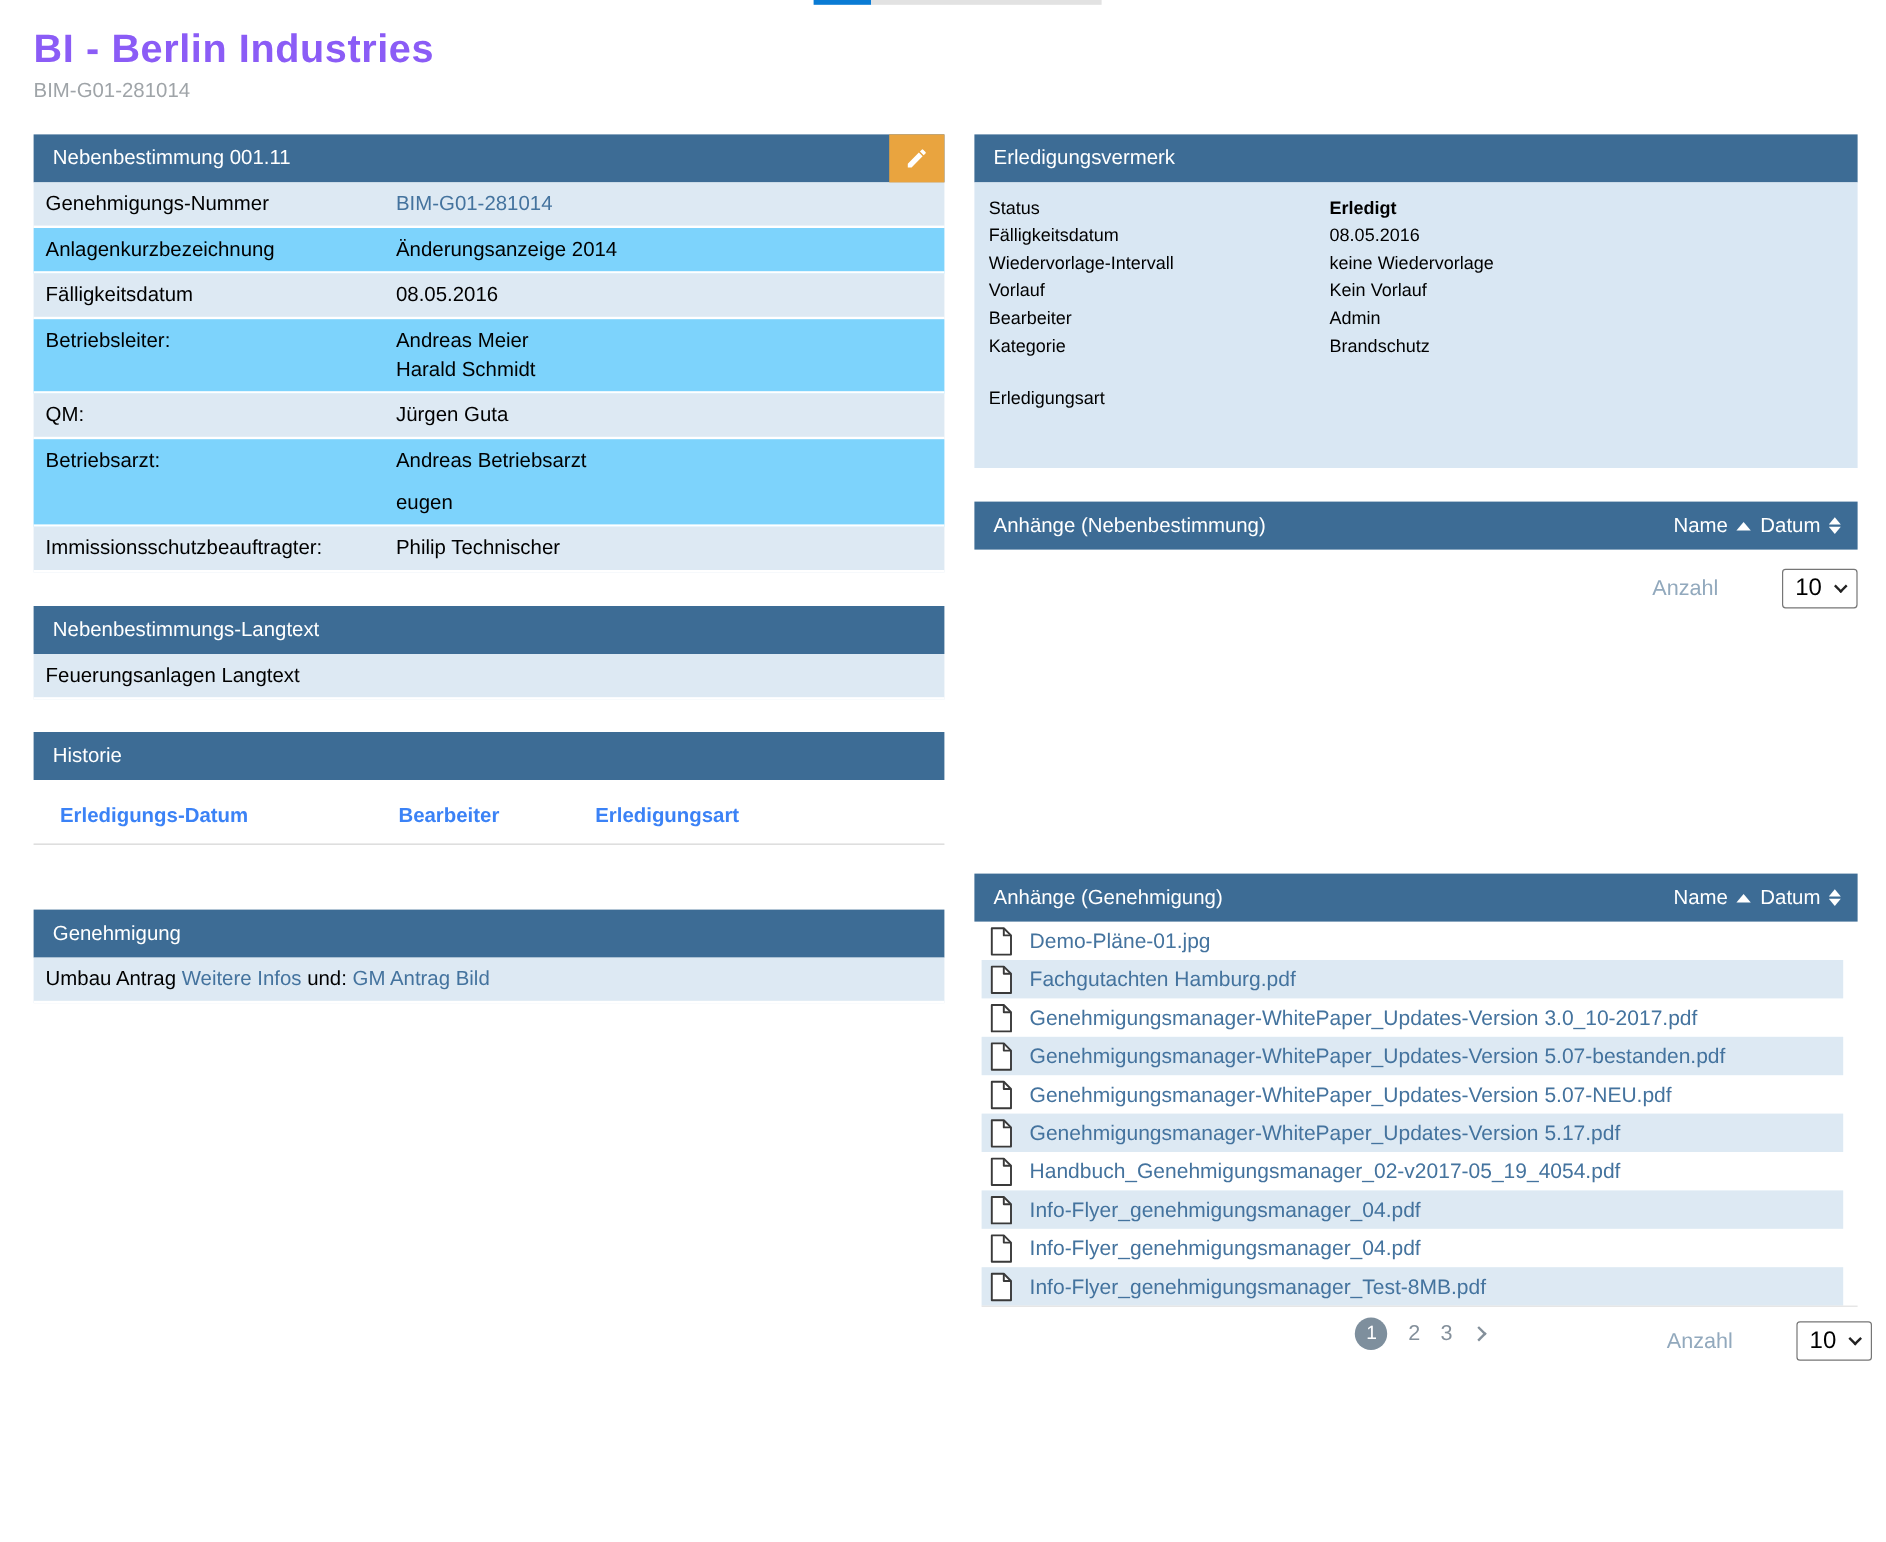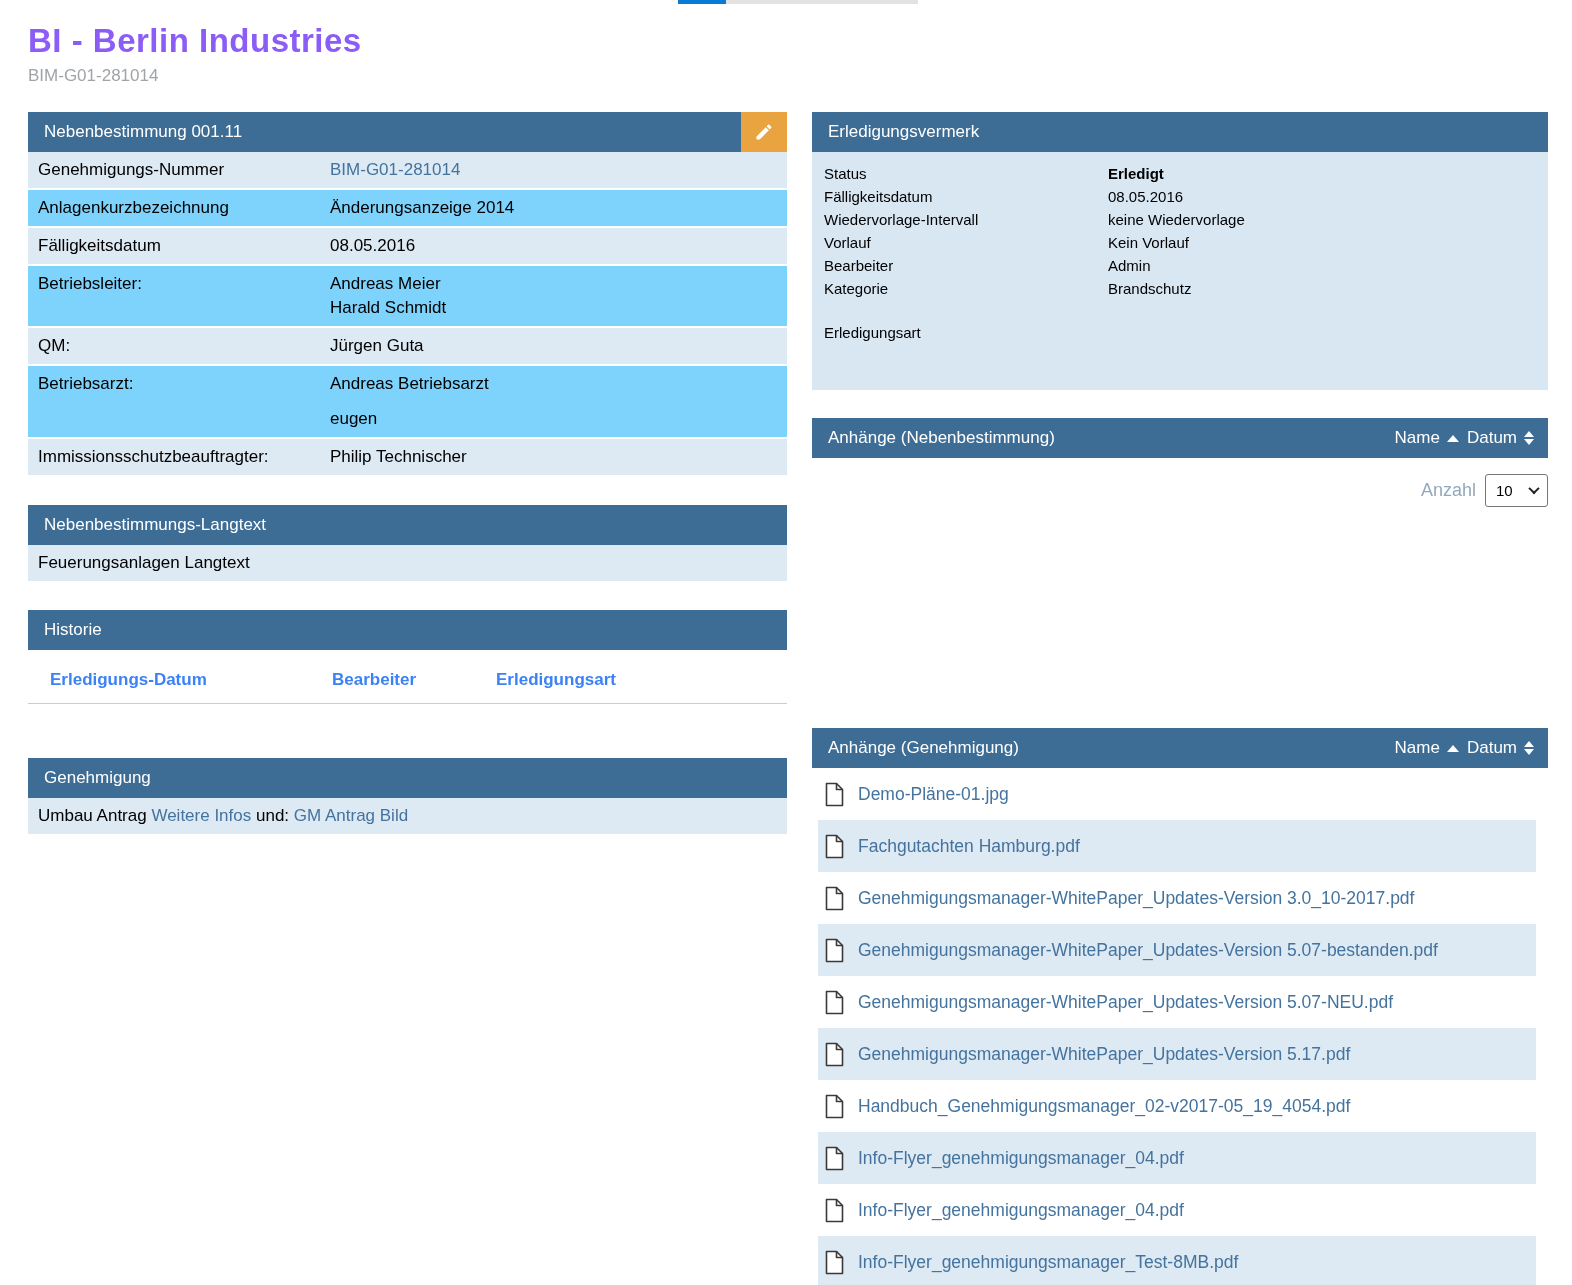--- a/index.html
+++ b/index.html
@@ -65,27 +65,27 @@
     border-top:7px solid #fff; }
   .tri-sm.tri-up { border-left-width:5px; border-right-width:5px; border-bottom-width:6px; }
   .tri-sm.tri-dn { border-left-width:5px; border-right-width:5px; border-top-width:6px; }
   .tri-both { display:flex; flex-direction:column; gap:2px; }
 
   
   .anzahl-row { display:flex; justify-content:flex-end; align-items:center; gap:9px;
     padding-top:11px; height:53px; font-size:18px; color:#92a9bd; }
   .select-box { width:63px; height:33px; background:#fff; border:1px solid #767676; border-radius:3px;
     display:flex; align-items:center; justify-content:space-between; padding:0 9px 0 10px;
-    font-size:15px; color:#000; cursor:pointer; }
+    font-size:20px; color:#000; cursor:pointer;margin-left:44px; }
   .chev-dn { width:8px; height:8px; border-right:2px solid #222; border-bottom:2px solid #222;
     transform:rotate(45deg) translate(-1px,-1px); }
 
   
   .filelist { margin:0 12px 0 6px; }
-  .file-row { height:52px; display:flex; align-items:center; padding-left:7px;
+  .file-row { height:32px; display:flex; align-items:center; padding-left:7px;
     overflow:hidden; white-space:nowrap; }
   .file-row:nth-child(even) { background:#dde9f3; }
   .file-icon { flex:none; margin-right:14px; display:flex; }
   .file-row .lnk { font-size:17.5px; }
 
   
   .pager-row { position:relative; height:50px; margin:0 0 0 6px; border-top:1px solid #e0e0e0; }
   .pages { position:absolute; left:0; right:0; top:9px; display:flex; justify-content:center;
     align-items:center; gap:17px; font-size:18px; color:#84909b; }
   .page-num { cursor:pointer; }

